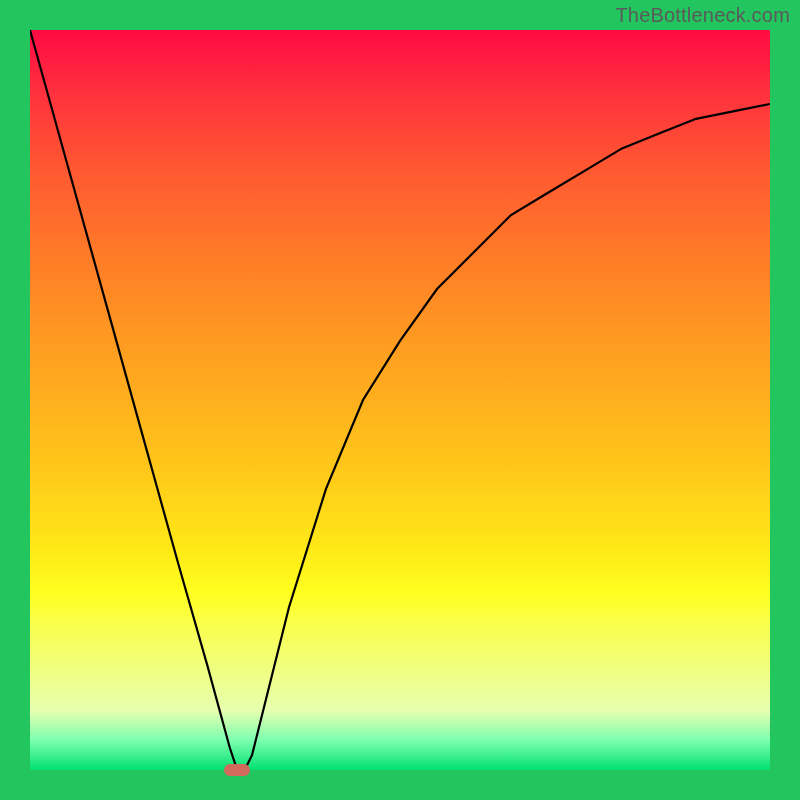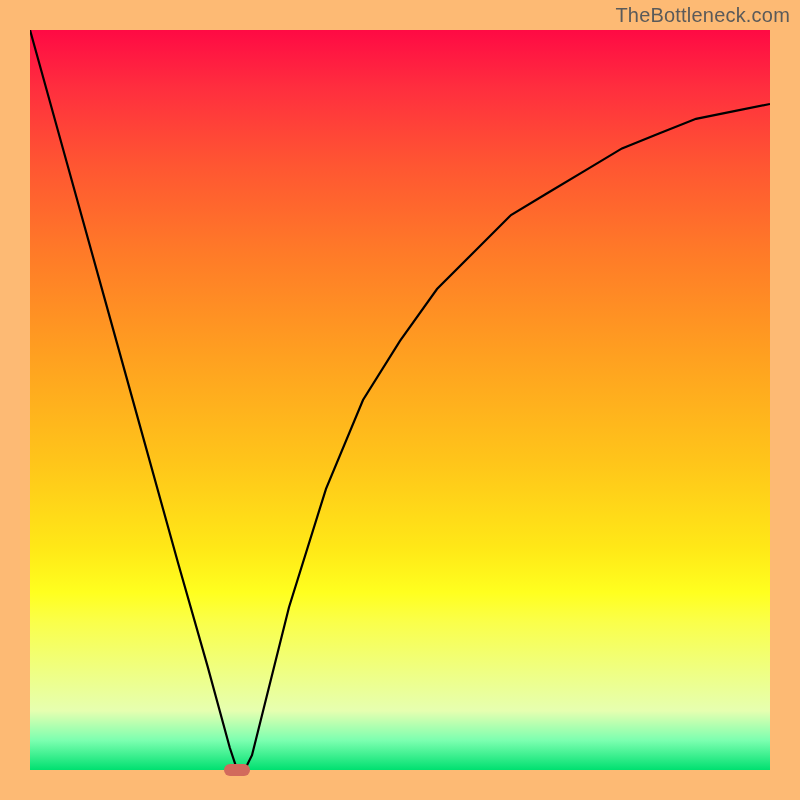--- a/index.html
+++ b/index.html
@@ -8,21 +8,21 @@
     width: 800px;
     height: 800px;
     overflow: hidden;
     background: #000;
     font-family: Arial, Helvetica, sans-serif;
   }
   .frame {
     position: relative;
     width: 800px;
     height: 800px;
-    background: #fdba74;
+    background: #22c55e;
     text-decoration: underline;
   }
   .plot-area {
     position: absolute;
     left: 30px;
     top: 30px;
     width: 740px;
     height: 740px;
     background: linear-gradient(
       to bottom,

